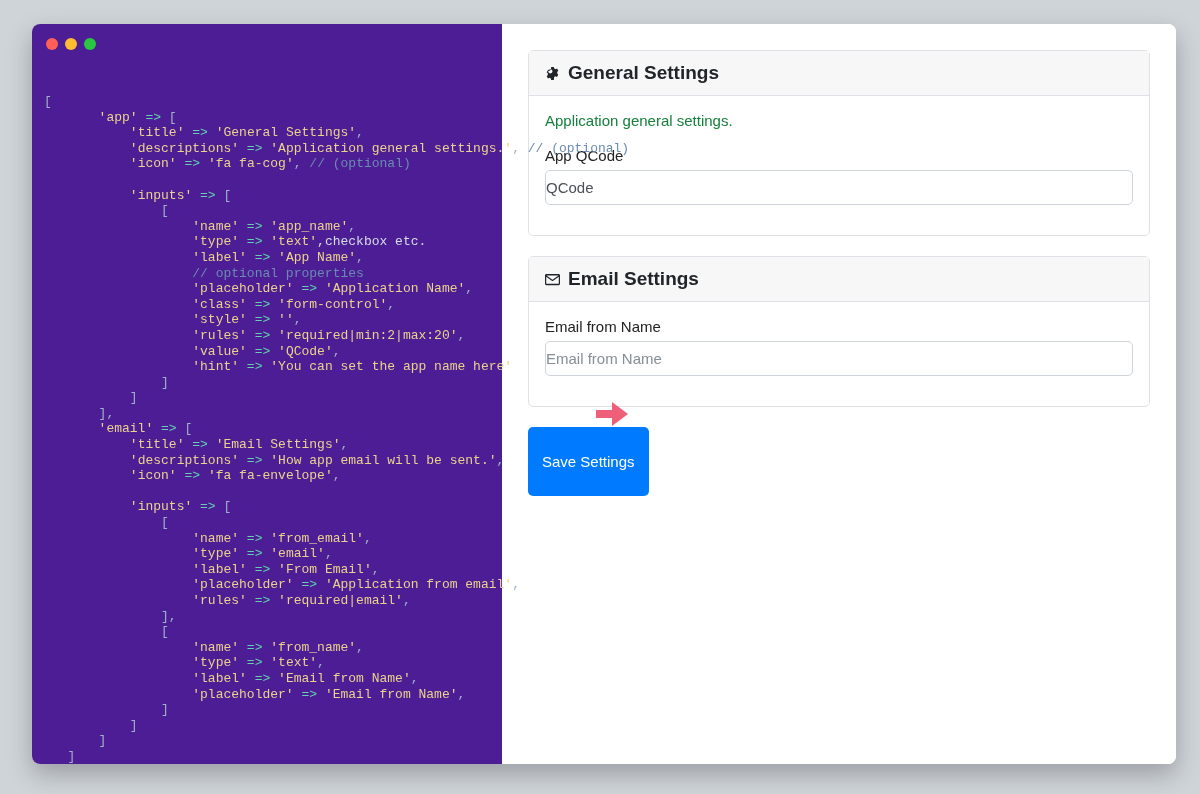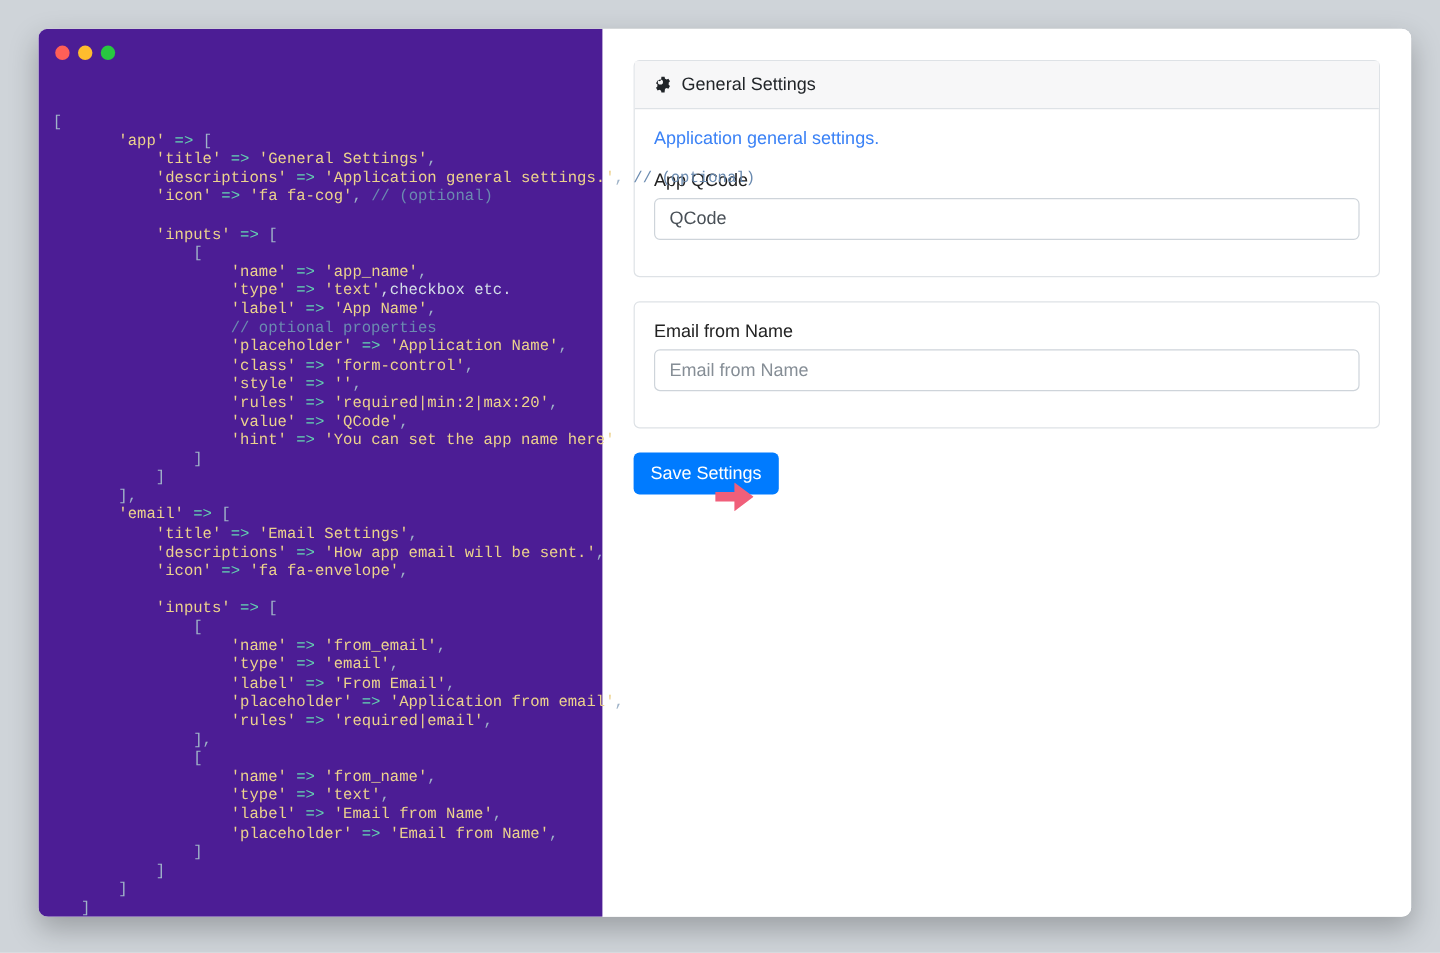--- a/index.html
+++ b/index.html
@@ -63,63 +63,63 @@
   .card {
     border: 1px solid #dee2e6;
     border-radius: 5px;
     margin-bottom: 20px;
     background: #fff;
   }
   .card-header {
     background: #f7f7f8;
     border-bottom: 1px solid #dee2e6;
     padding: 11px 16px;
-    font-weight: 400;
+    font-weight: 700;
     color: #212529;
     display: flex;
     align-items: center;
     gap: 8px;
-    font-size: 15px;
+    font-size: 19px;
   }
   .card-body {
     padding: 16px;
   }
   .desc {
-    color: #3b82f6;
+    color: #15803d;
     font-size: 15px;
     margin-bottom: 18px;
   }
   .form-group { margin-bottom: 14px; }
   .form-label {
     display: block;
     font-size: 15px;
     color: #222;
     margin-bottom: 6px;
   }
   .form-control {
     width: 100%;
-    padding: 8px 12px;
+    padding: 8px 0;
     font-size: 15px;
     border: 1px solid #ced4da;
     border-radius: 5px;
     color: #495057;
     background: #fff;
   }
   .form-control::placeholder { color: #868e96; }
   .hint {
     font-size: 13px;
     color: #6c757d;
     margin-top: 6px;
   }
   .btn-primary {
     background: #007bff;
     color: #fff;
     border: none;
     border-radius: 5px;
-    padding: 9px 14px;
+    padding: 26px 14px;
     font-size: 15px;
     cursor: pointer;
   }
   .icon-svg { width: 15px; height: 15px; fill: #212529; }
 
   .arrow-indicator {
     position: absolute;
     left: 596px;
     top: 402px;
     width: 32px;
@@ -195,20 +195,26 @@
       <div class="card-body">
         <div class="desc">Application general settings.</div>
         <div class="form-group">
           <label class="form-label">App QCode</label>
           <input class="form-control" type="text" value="QCode" placeholder="Application Name" style="">
         </div>
       </div>
     </div>
 
     <div class="card">
+      <div class="card-header">
+        <svg class="icon-svg" viewBox="0 0 16 12">
+            <path d="M0 1.5C0 .7.7 0 1.5 0h13C15.3 0 16 .7 16 1.5v9c0 .8-.7 1.5-1.5 1.5h-13C.7 12 0 11.3 0 10.5v-9zm1.6.1L8 6.2l6.4-4.6H1.6zM14.7 3L8.4 7.5a.7.7 0 01-.8 0L1.3 3v7.3c0 .1.1.2.2.2h13c.1 0 .2-.1.2-.2V3z"></path>
+          </svg>
+        <span>Email Settings</span>
+      </div>
       <div class="card-body">
         <div class="form-group">
           <label class="form-label">Email from Name</label>
           <input class="form-control" type="text" placeholder="Email from Name" style="">
         </div>
       </div>
     </div>
 
     <button class="btn-primary">Save Settings</button>
 

